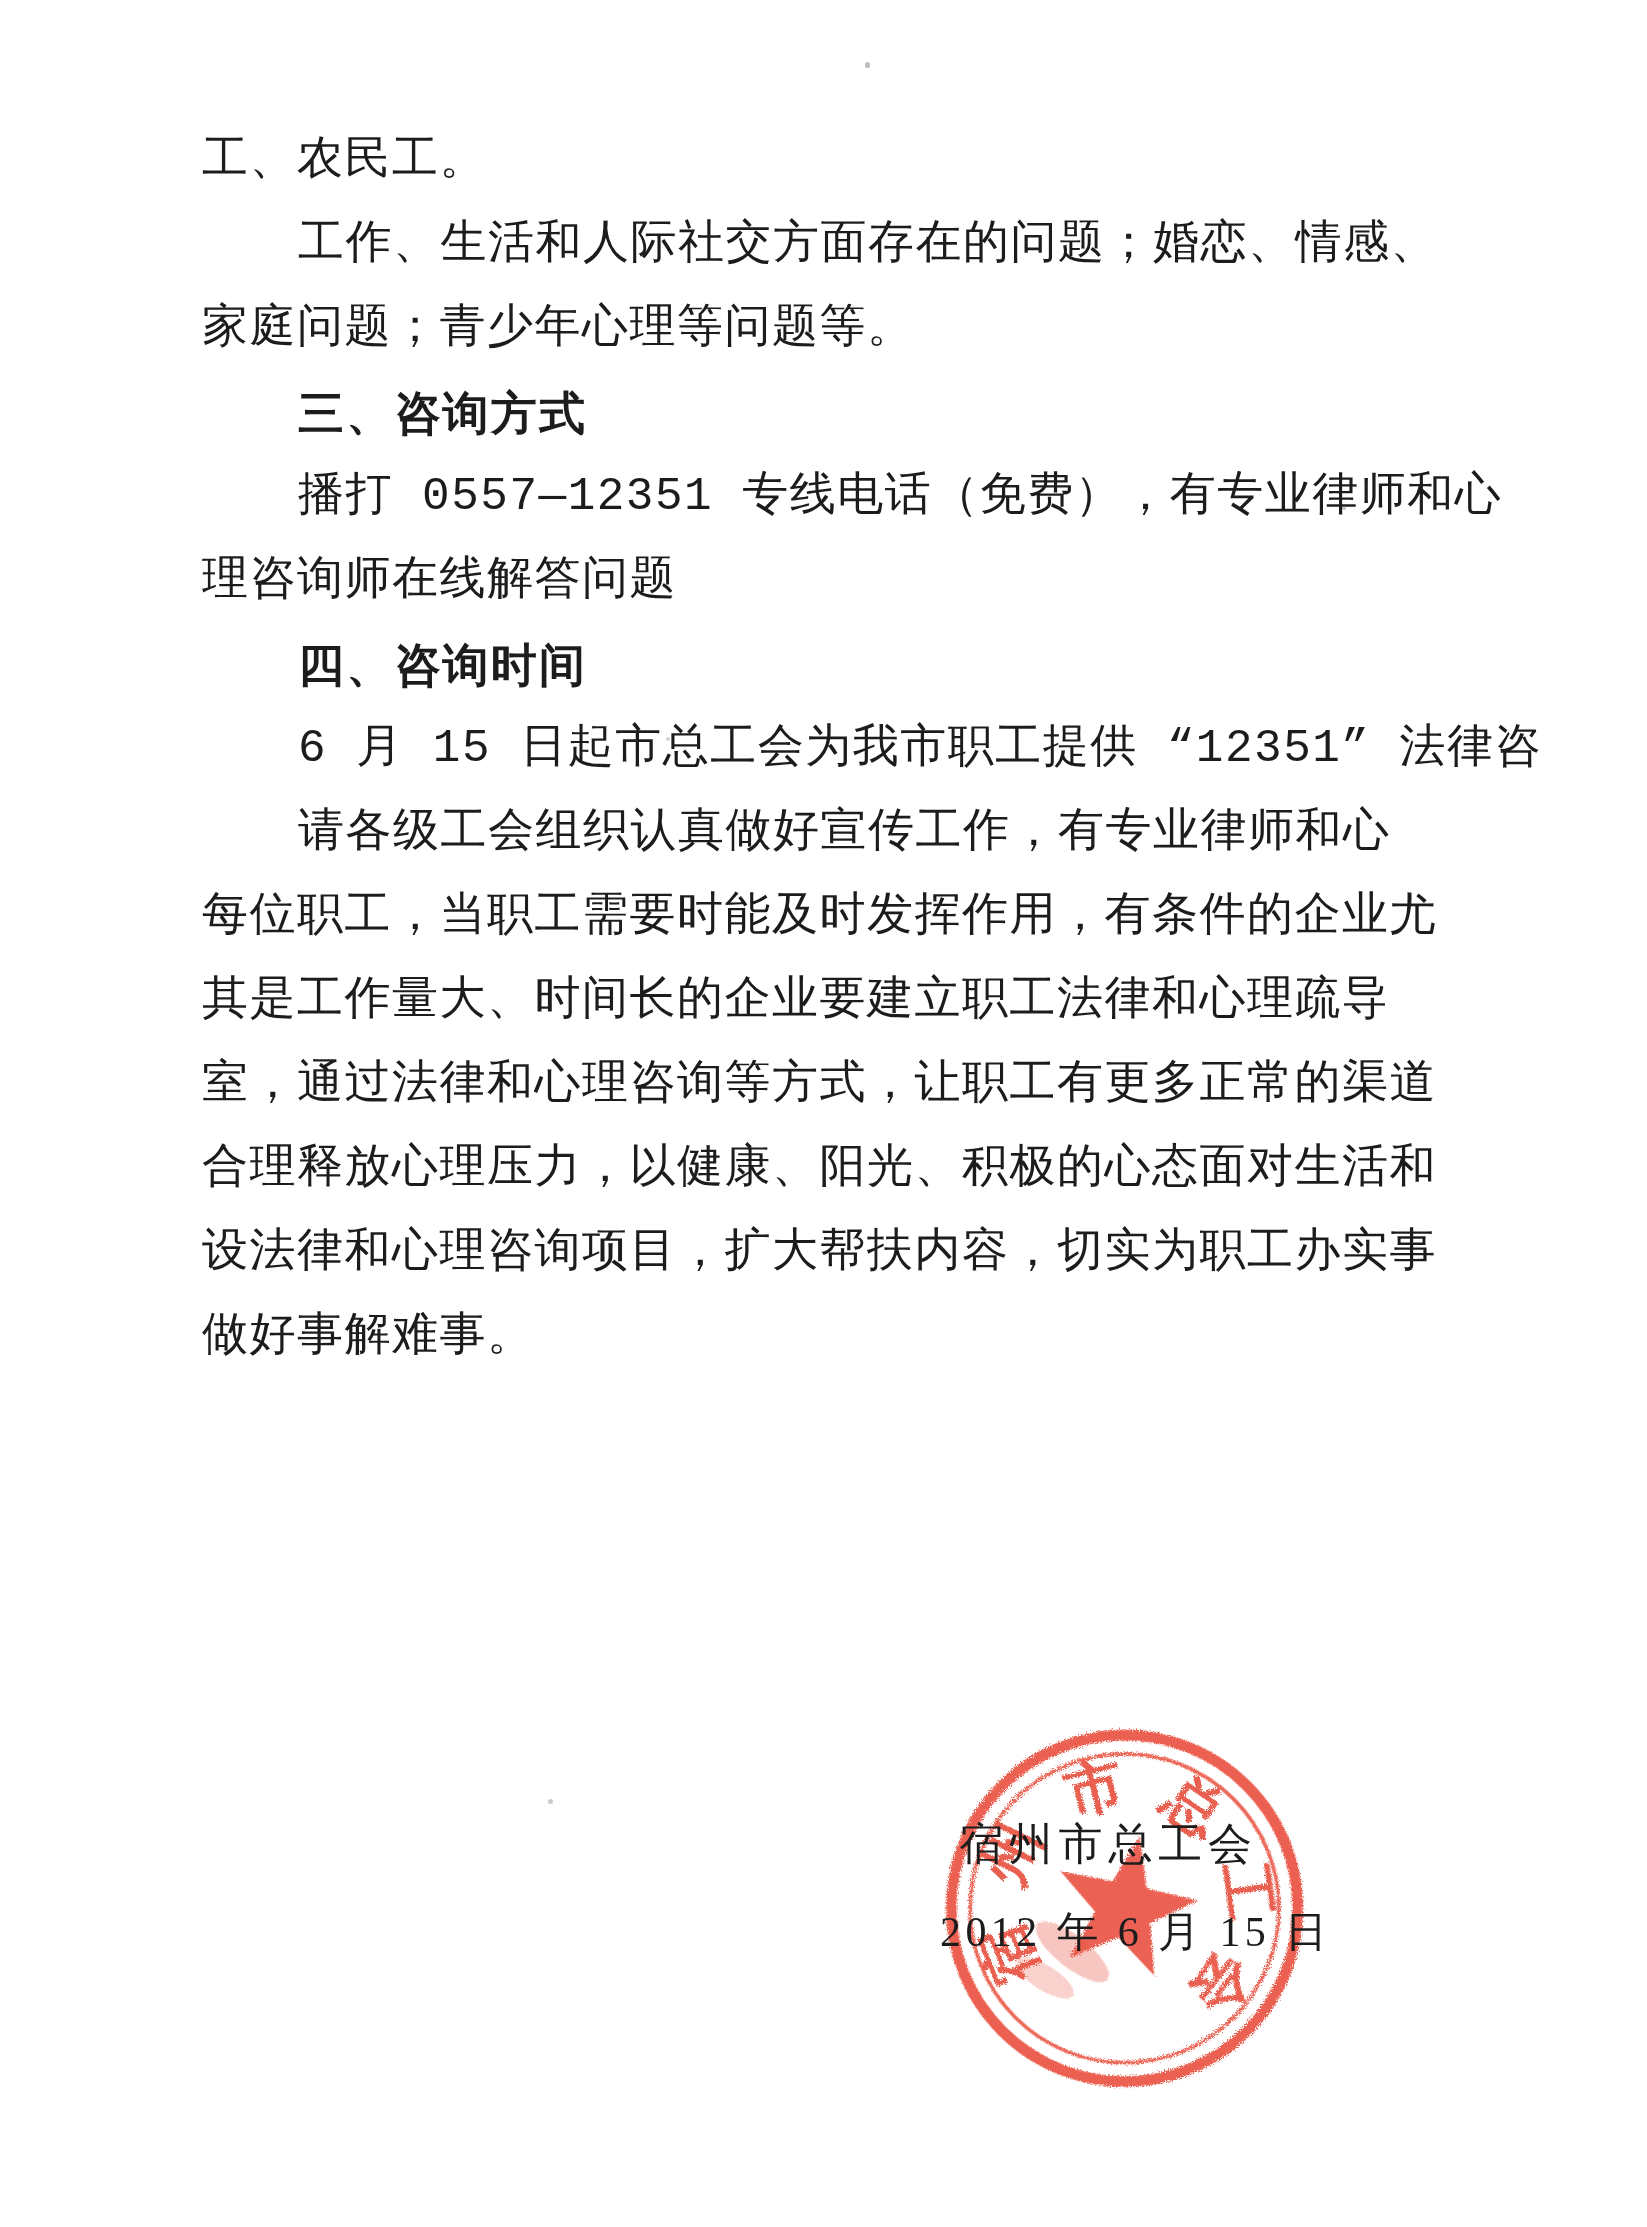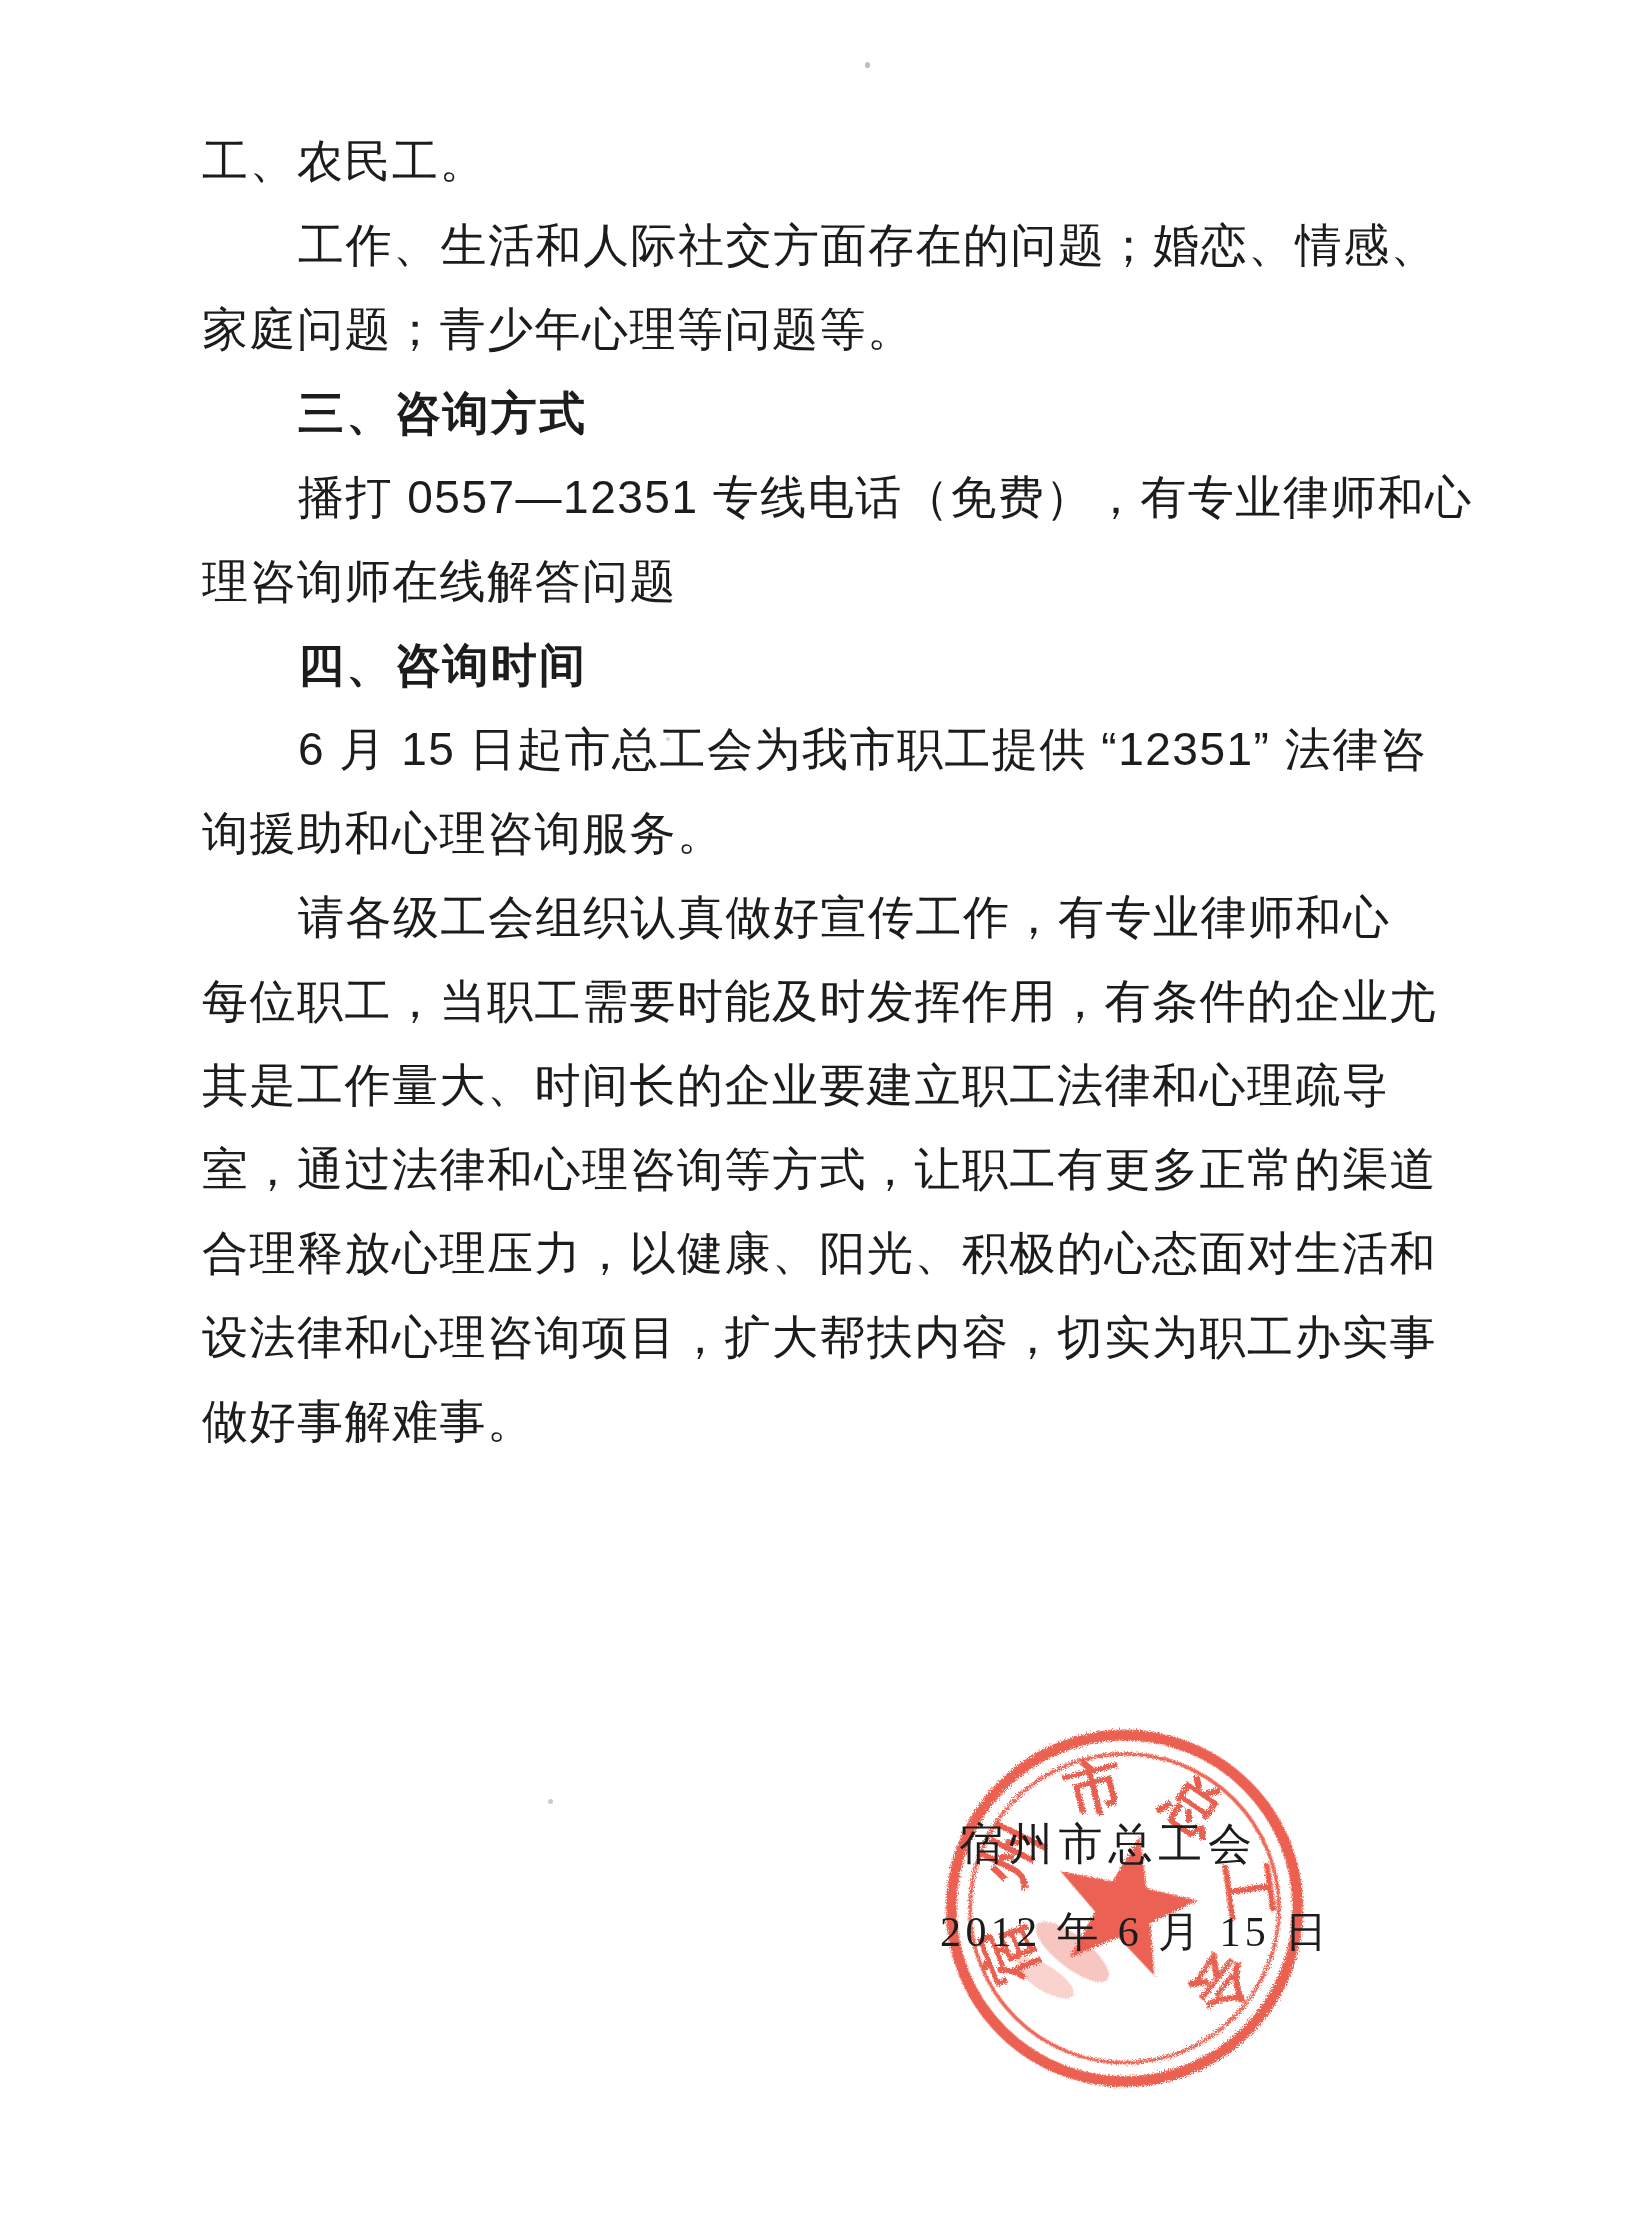--- a/index.html
+++ b/index.html
@@ -15,21 +15,21 @@
     position: absolute;
     left: 202px; top: 119px;
     width: 1266px;
   }
   .line {
     margin: 0;
     font-size: 46px;
     line-height: 84px;
     letter-spacing: 1.5px;
     white-space: nowrap;
-    font-family: Liberation Sans, sans-serif;
+    font-family: Liberation Mono, monospace;
   }
   .indent { padding-left: 96px; }
   .heading {
     font-weight: bold;
     font-family: "Liberation Sans", "DejaVu Sans", sans-serif;
     letter-spacing: 2.2px;
   }
   .signature-org {
     position: absolute;
     left: 959px; top: 1814px;
@@ -76,21 +76,20 @@
 
 <div class="doc">
   <p class="line">工、农民工。</p>
   <p class="line indent">工作、生活和人际社交方面存在的问题；婚恋、情感、</p>
   <p class="line">家庭问题；青少年心理等问题等。</p>
   <p class="line indent heading">三、咨询方式</p>
   <p class="line indent">播打 0557—12351 专线电话（免费），有专业律师和心</p>
   <p class="line">理咨询师在线解答问题</p>
   <p class="line indent heading">四、咨询时间</p>
   <p class="line indent">6 月 15 日起市总工会为我市职工提供 “12351” 法律咨</p>
-  <p class="line">询援助和心理咨询服务。</p>
   <p class="line indent">请各级工会组织认真做好宣传工作，有专业律师和心</p>
   <p class="line">每位职工，当职工需要时能及时发挥作用，有条件的企业尤</p>
   <p class="line">其是工作量大、时间长的企业要建立职工法律和心理疏导</p>
   <p class="line">室，通过法律和心理咨询等方式，让职工有更多正常的渠道</p>
   <p class="line">合理释放心理压力，以健康、阳光、积极的心态面对生活和</p>
   <p class="line">设法律和心理咨询项目，扩大帮扶内容，切实为职工办实事</p>
   <p class="line">做好事解难事。</p>
 </div>
 
 <svg class="stamp" width="377" height="385" viewBox="0 0 520 530" xmlns="http://www.w3.org/2000/svg">

